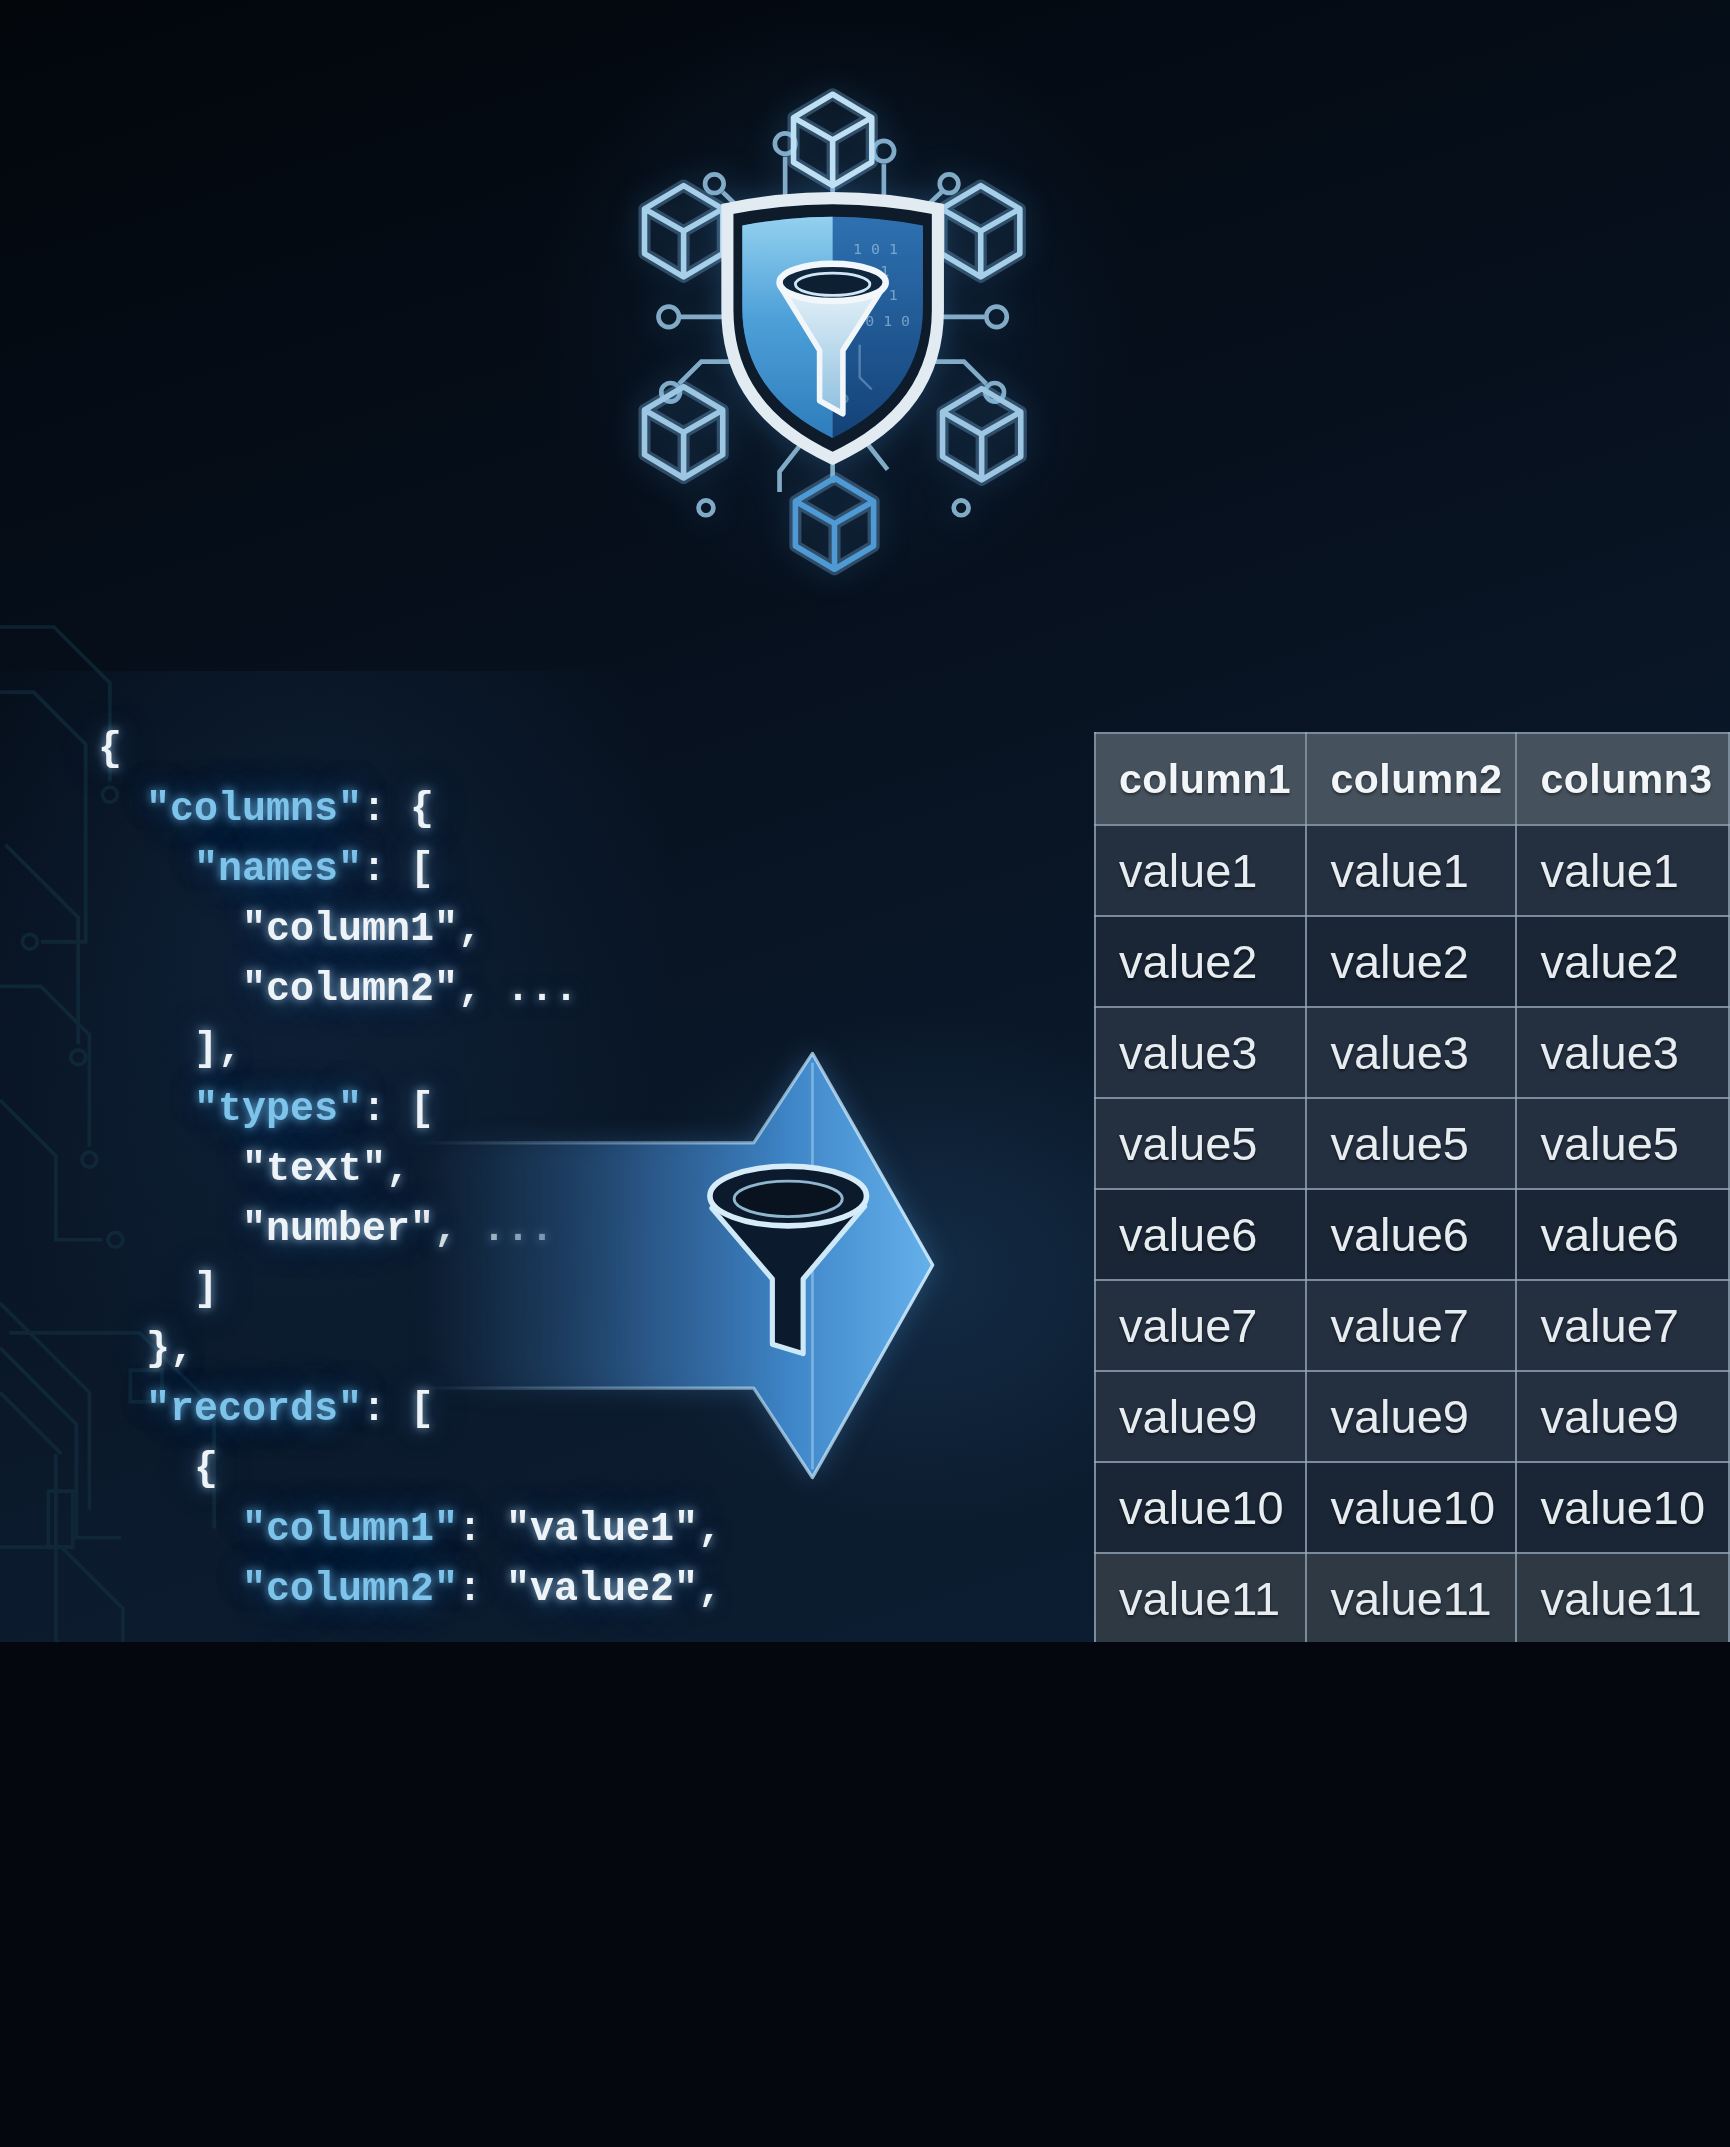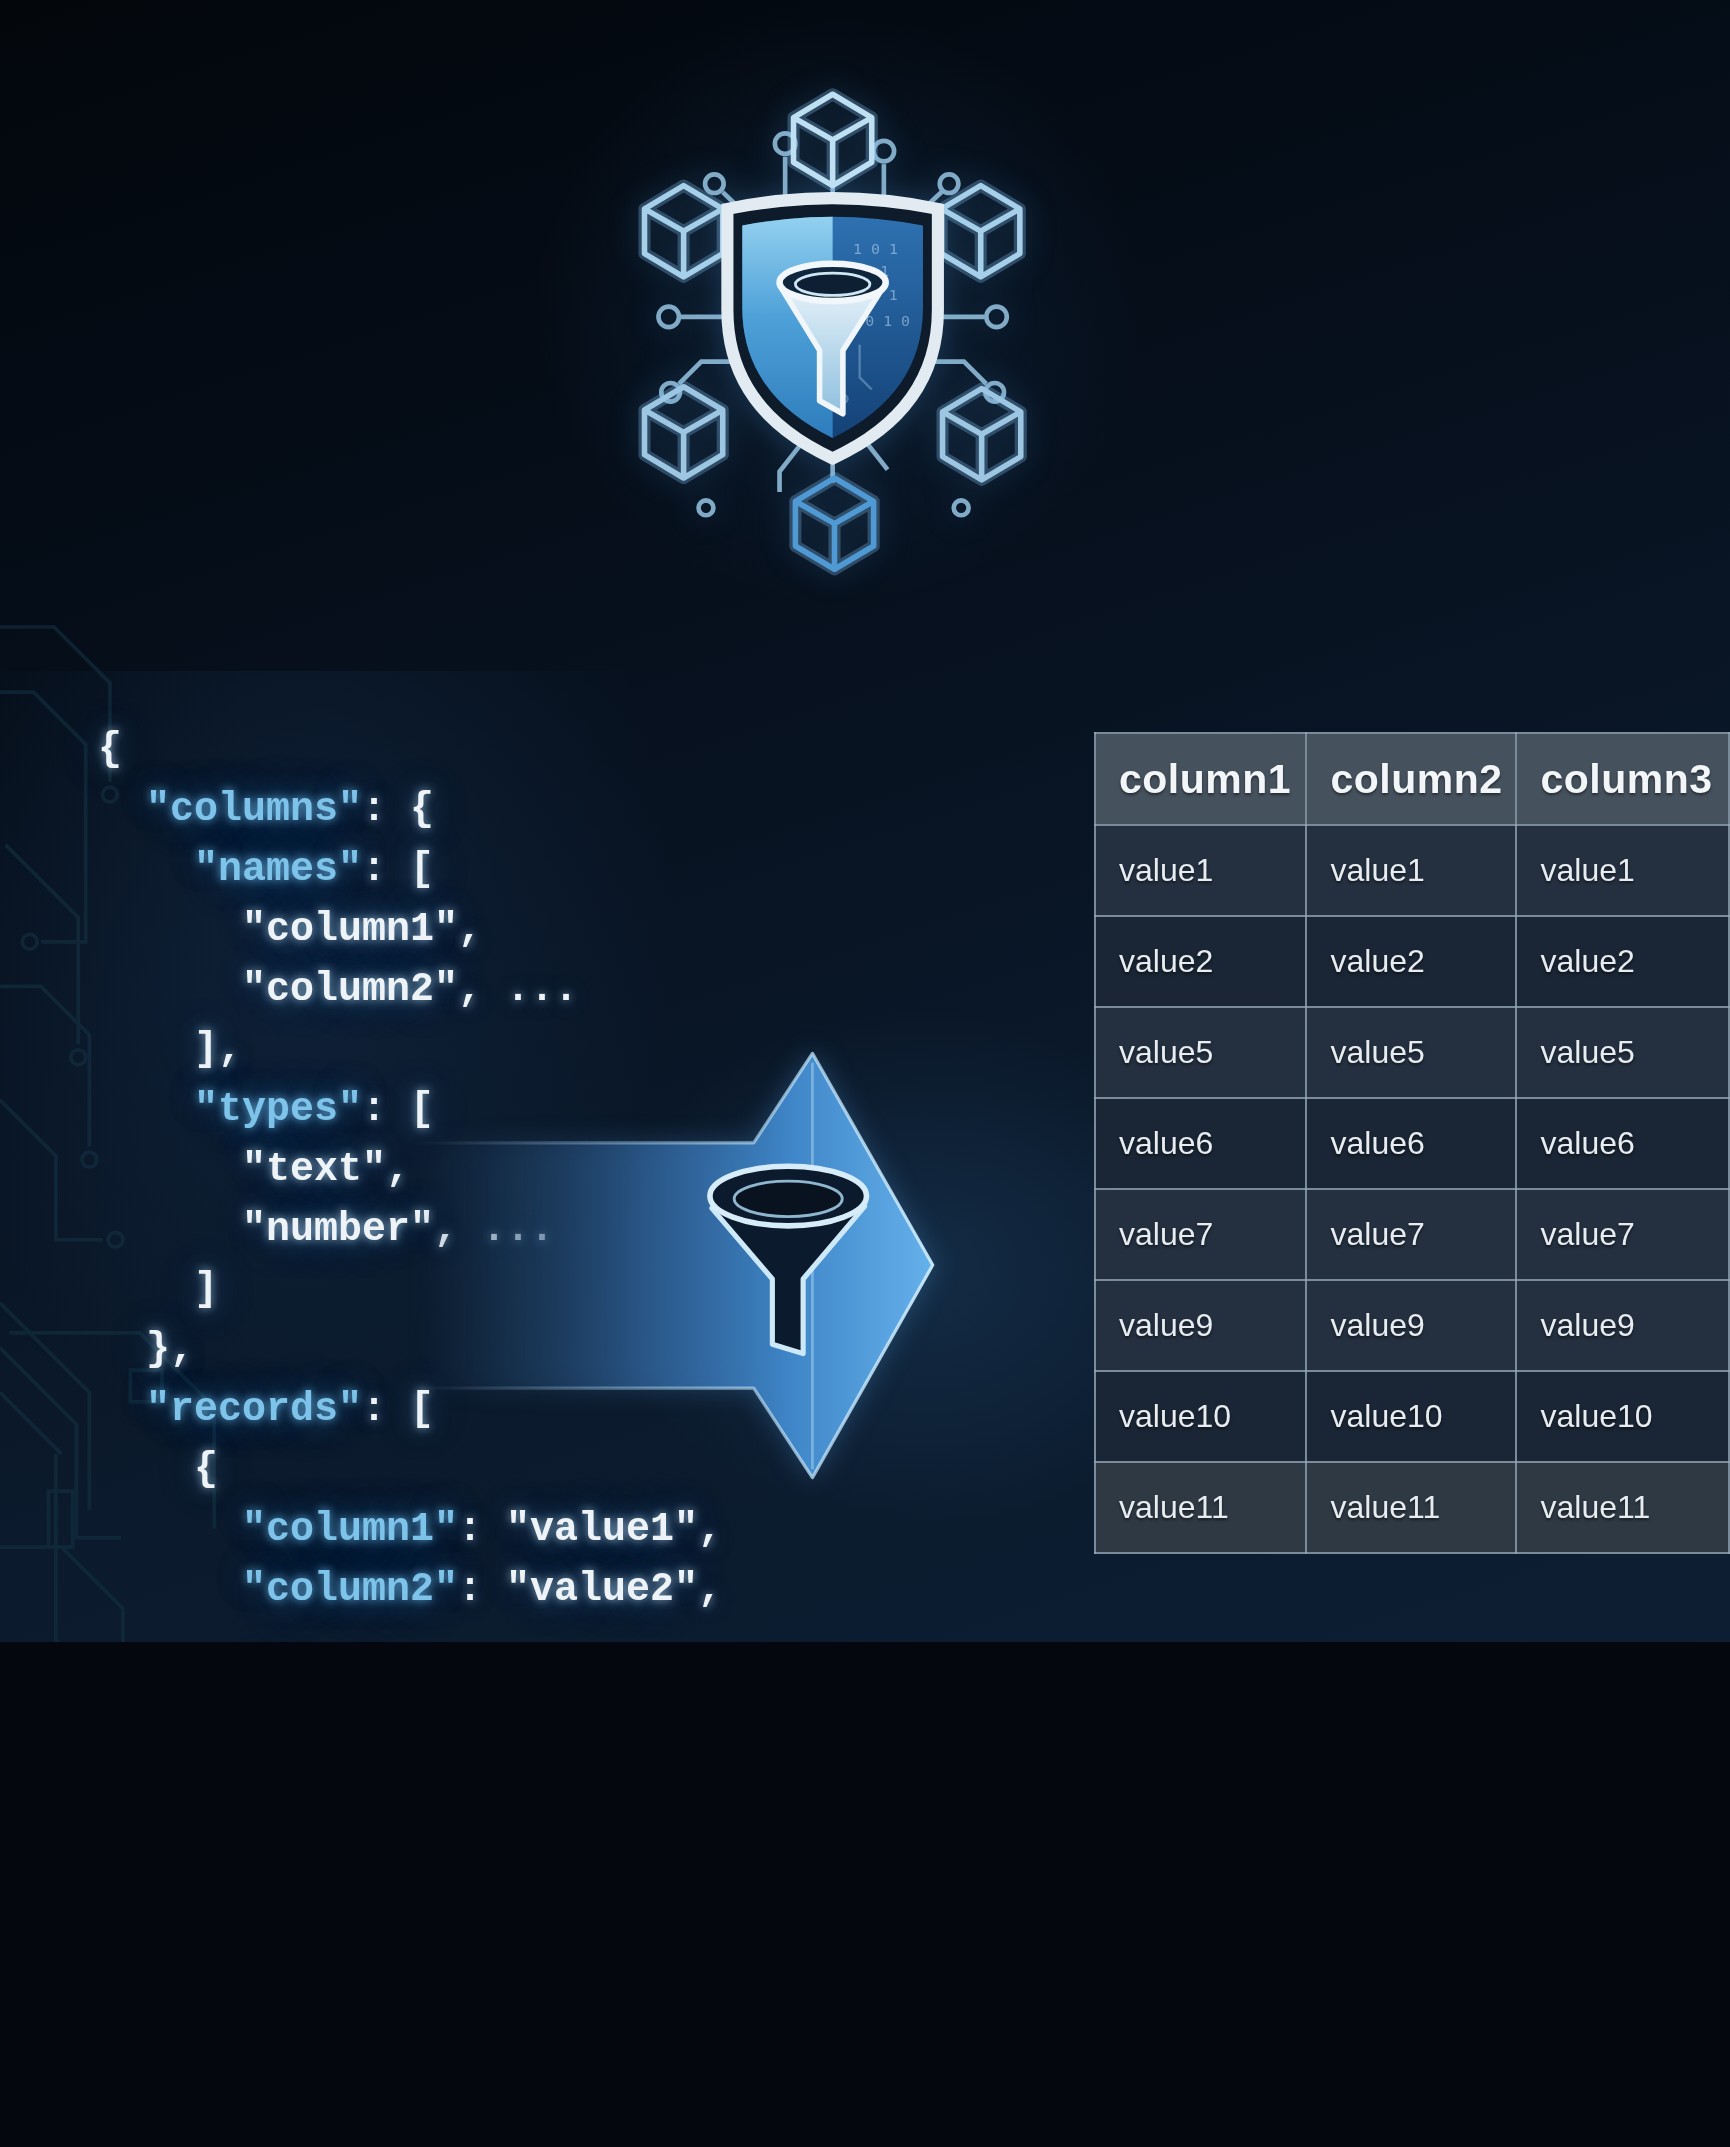--- a/index.html
+++ b/index.html
@@ -46,21 +46,21 @@
   #data-table th, #data-table td{
     border:2.8px solid rgba(150,167,183,.8);
     text-align:left; padding:0 0 0 23px; overflow:hidden; white-space:nowrap;
   }
   #data-table th{
     height:90px; background:#45515d; color:#f3f6f8;
     font-size:41px; font-weight:bold; letter-spacing:0.5px;
     text-shadow:0 1.9px 2.8px rgba(0,0,0,.45);
   }
   #data-table td{
-    height:89px; color:#e7ecf0; font-size:32px; font-weight:400;
+    height:89px; color:#e7ecf0; font-size:47px; font-weight:400;
     text-shadow:0 1.9px 2.8px rgba(0,0,0,.5);
     margin-left:35px;
   }
   #data-table tr.odd  td{background:#243040;}
   #data-table tr.even td{background:#1a2635;}
   #data-table tr.last td{background:#2e3944;}
 </style>
 </head>
 <body>
 
@@ -231,20 +231,25 @@
           <td>value1</td>
           <td>value1</td>
           <td>value1</td>
         </tr>
         <tr class="even">
           <td>value2</td>
           <td>value2</td>
           <td>value2</td>
         </tr>
         <tr class="odd">
+          <td>value3</td>
+          <td>value3</td>
+          <td>value3</td>
+        </tr>
+        <tr class="odd">
           <td>value5</td>
           <td>value5</td>
           <td>value5</td>
         </tr>
         <tr class="even">
           <td>value6</td>
           <td>value6</td>
           <td>value6</td>
         </tr>
         <tr class="odd">

